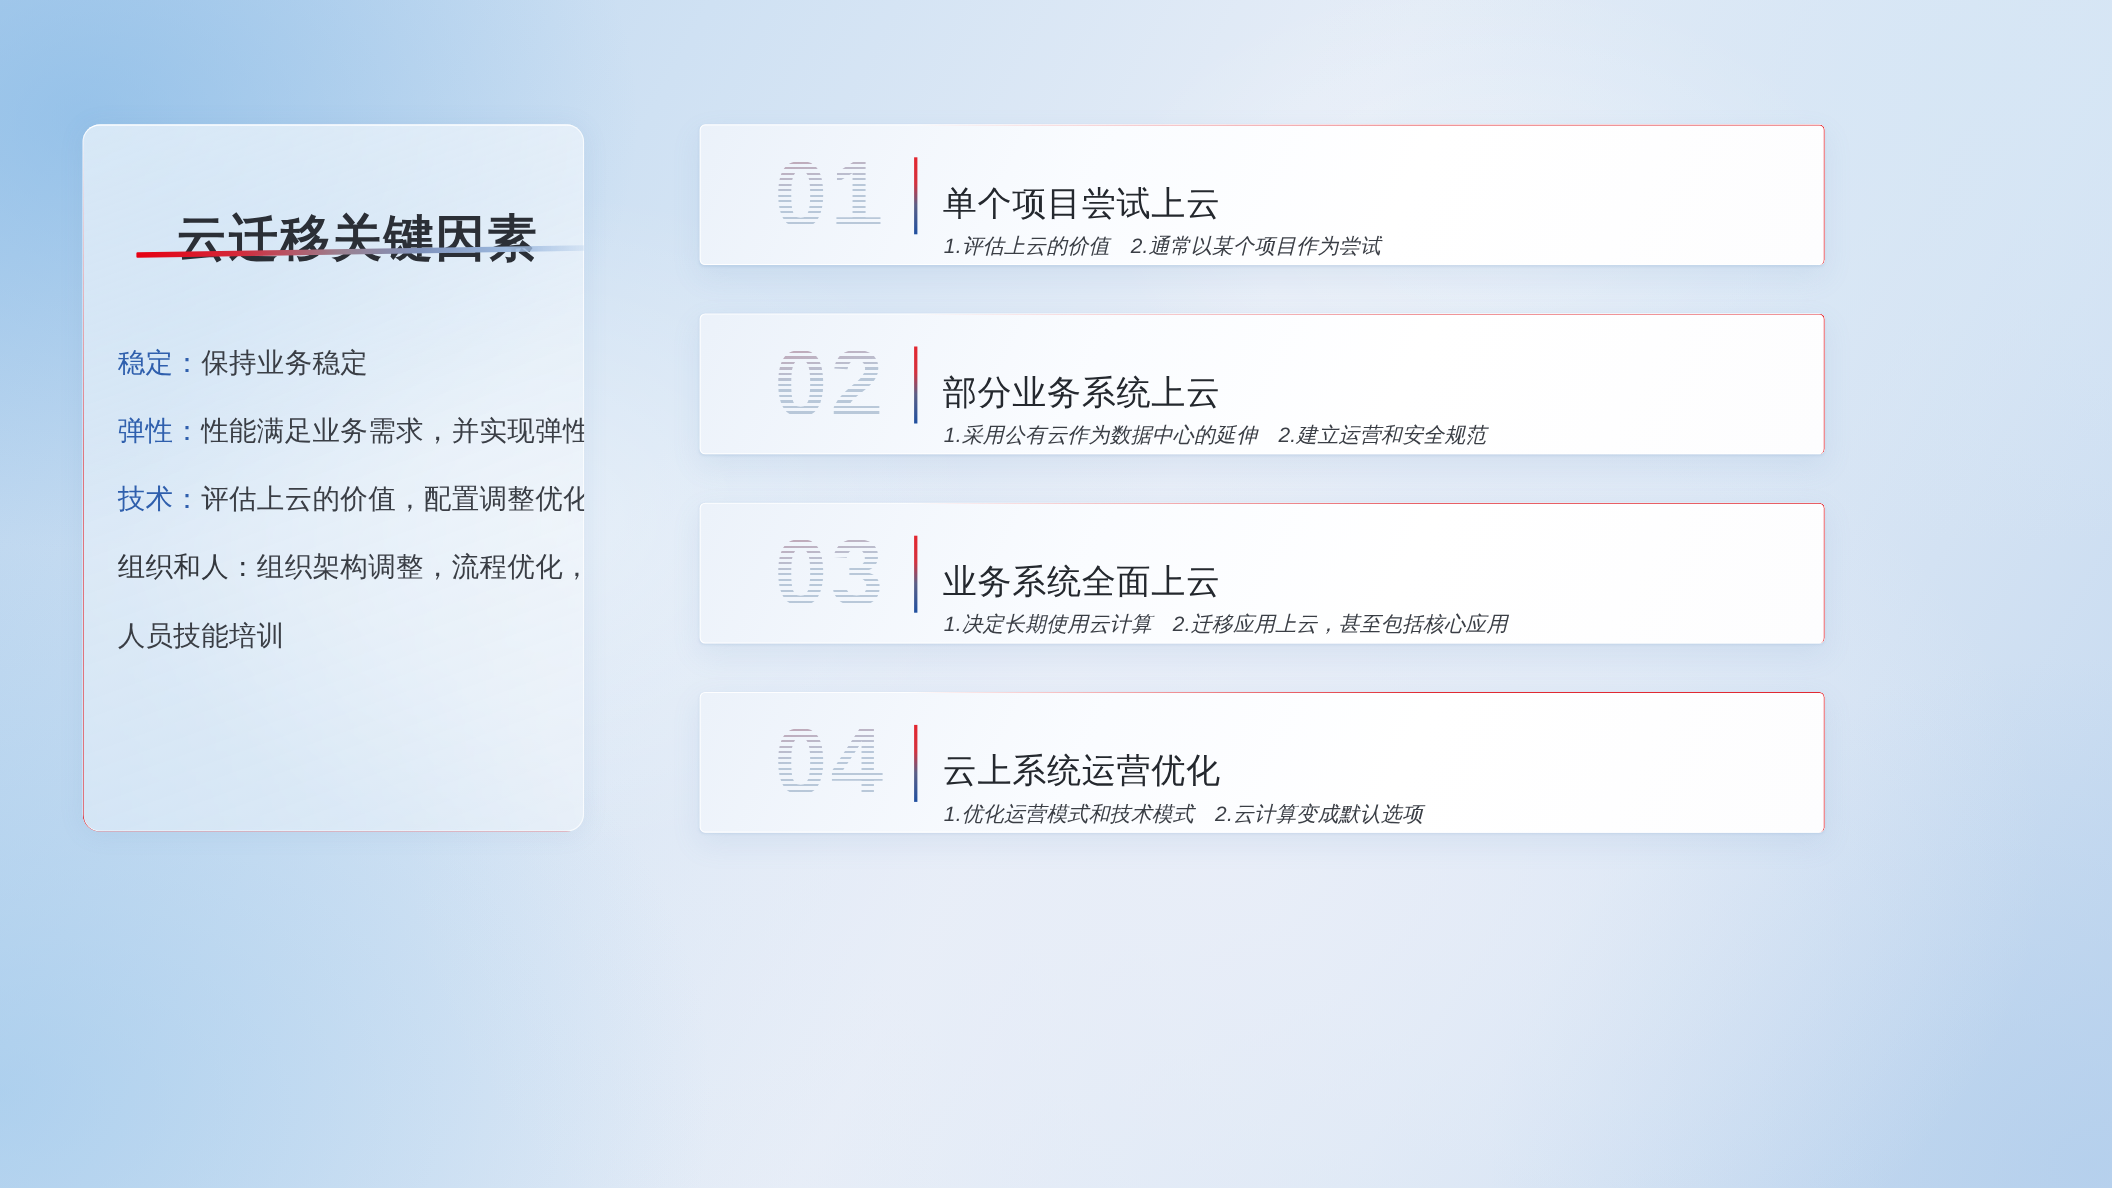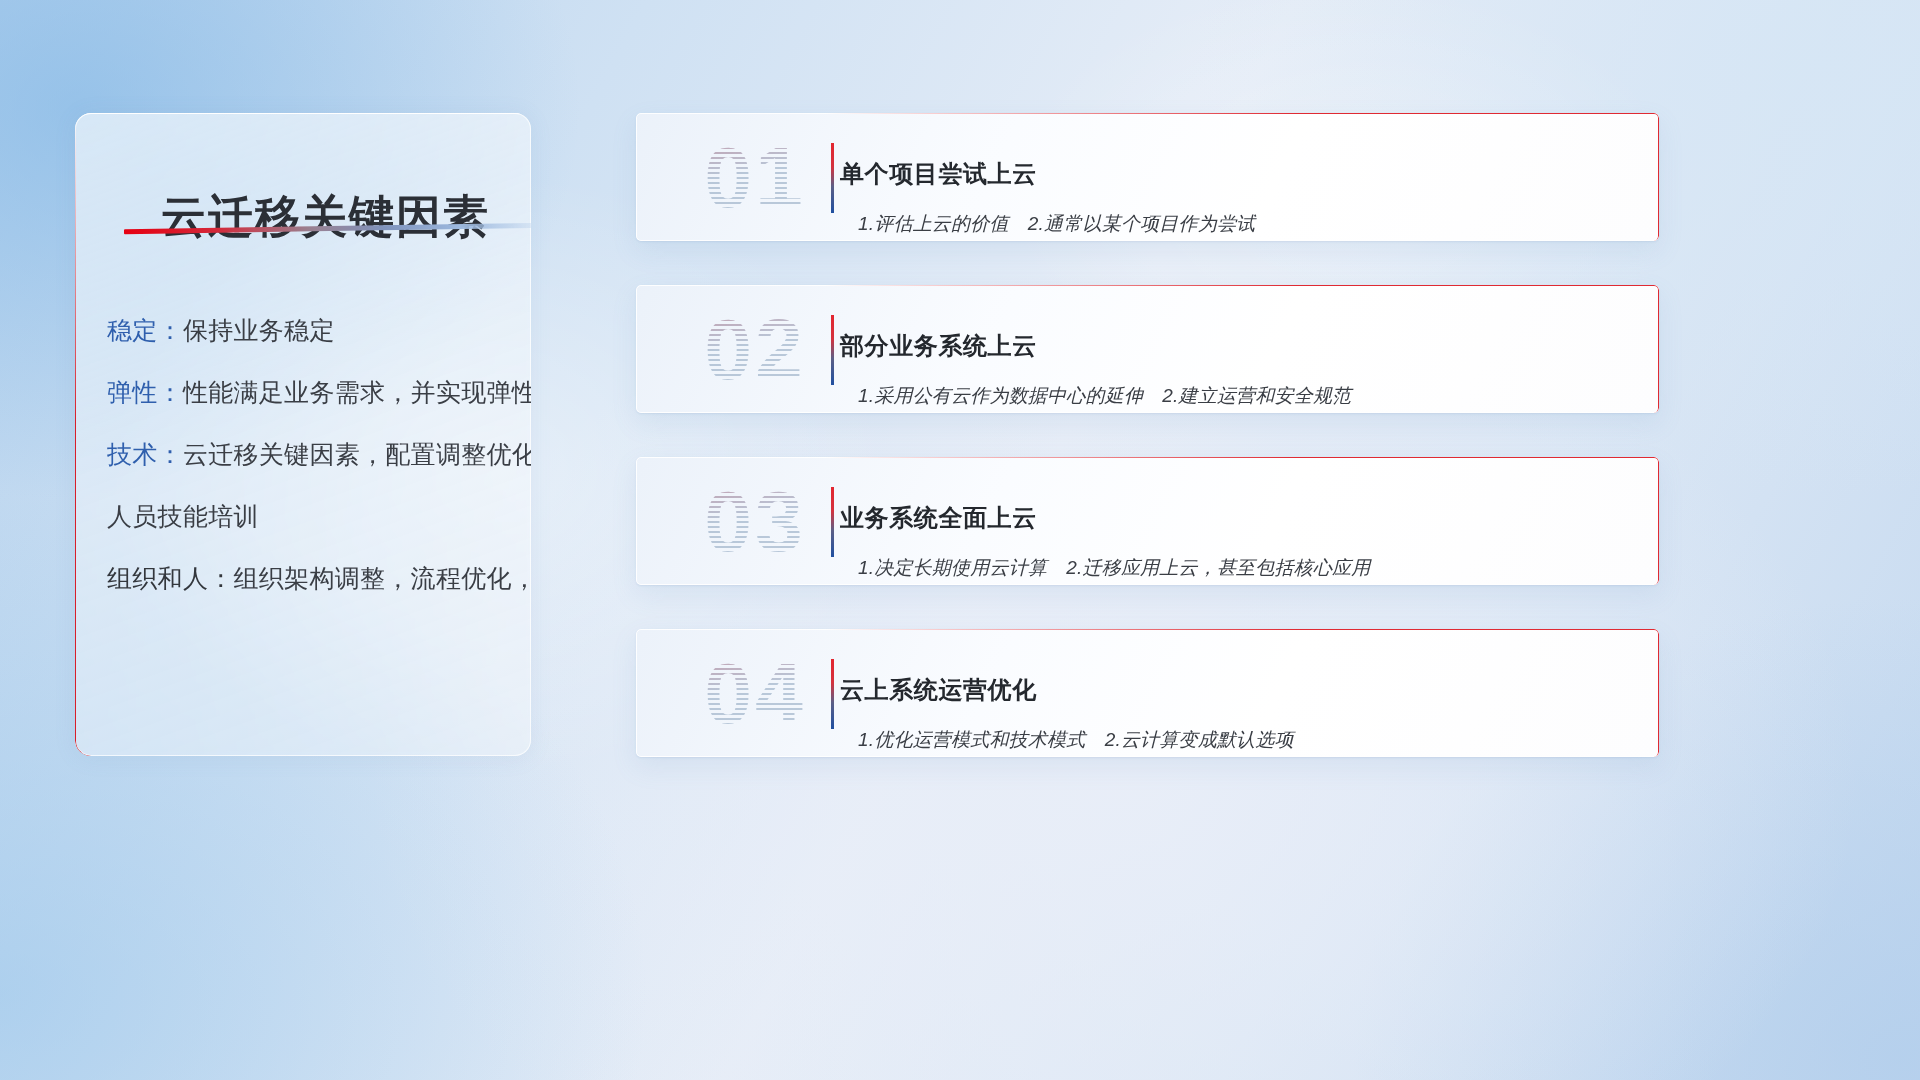--- a/index.html
+++ b/index.html
@@ -199,24 +199,24 @@
     position: absolute;
     left: 195px;
     top: 30px;
     width: 3px;
     height: 70px;
     background: linear-gradient(180deg, #e3262f 0%, #d4323e 34%, #5c5f86 62%, #1f4fa0 100%);
   }
 
   .card-title {
     position: absolute;
-    left: 204px;
+    left: 221px;
     top: 25px;
-    font-size: 24px;
-    font-weight: bold;
+    font-size: 31px;
+    font-weight: normal;
     color: #24282e;
     letter-spacing: 0.6px;
     white-space: nowrap;
   }
   .card-desc {
     position: absolute;
     left: 222px;
     top: 79px;
     font-size: 19px;
     color: #3a3e45;
@@ -238,27 +238,27 @@
     <div id="panel-title-rule"></div>
 
     <div id="panel-list">
       <div class="panel-row blue">
         <span class="k">稳定：</span><span class="v">保持业务稳定</span>
       </div>
       <div class="panel-row blue">
         <span class="k">弹性：</span><span class="v">性能满足业务需求，并实现弹性</span>
       </div>
       <div class="panel-row blue">
-        <span class="k">技术：</span><span class="v">云迁移关键因素，配置调整优化</span>
+        <span class="k">技术：</span><span class="v">评估上云的价值，配置调整优化</span>
+      </div>
+      <div class="panel-row dark">
+        <span class="k">组织和人：</span><span class="v">组织架构调整，流程优化，</span>
       </div>
       <div class="panel-row dark">
         <span class="k"></span><span class="v">人员技能培训</span>
-      </div>
-      <div class="panel-row dark">
-        <span class="k">组织和人：</span><span class="v">组织架构调整，流程优化，</span>
       </div>
     </div>
   </section>
 
   <article class="step-card" style="top:113px">
     <div class="edge-white"></div>
     <div class="edge-red"></div>
     <div class="ghost-num">01</div>
     <div class="ghost-num-tint">01</div>
     <div class="card-divider"></div>

